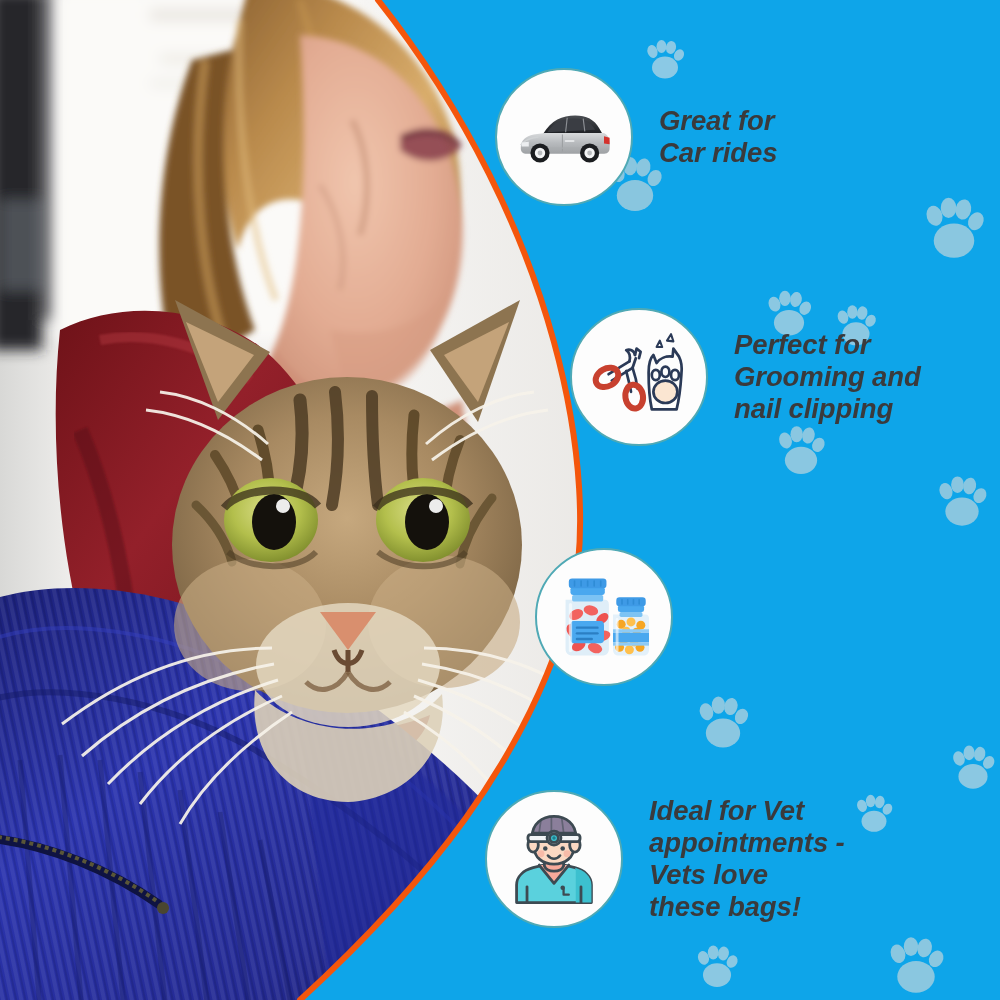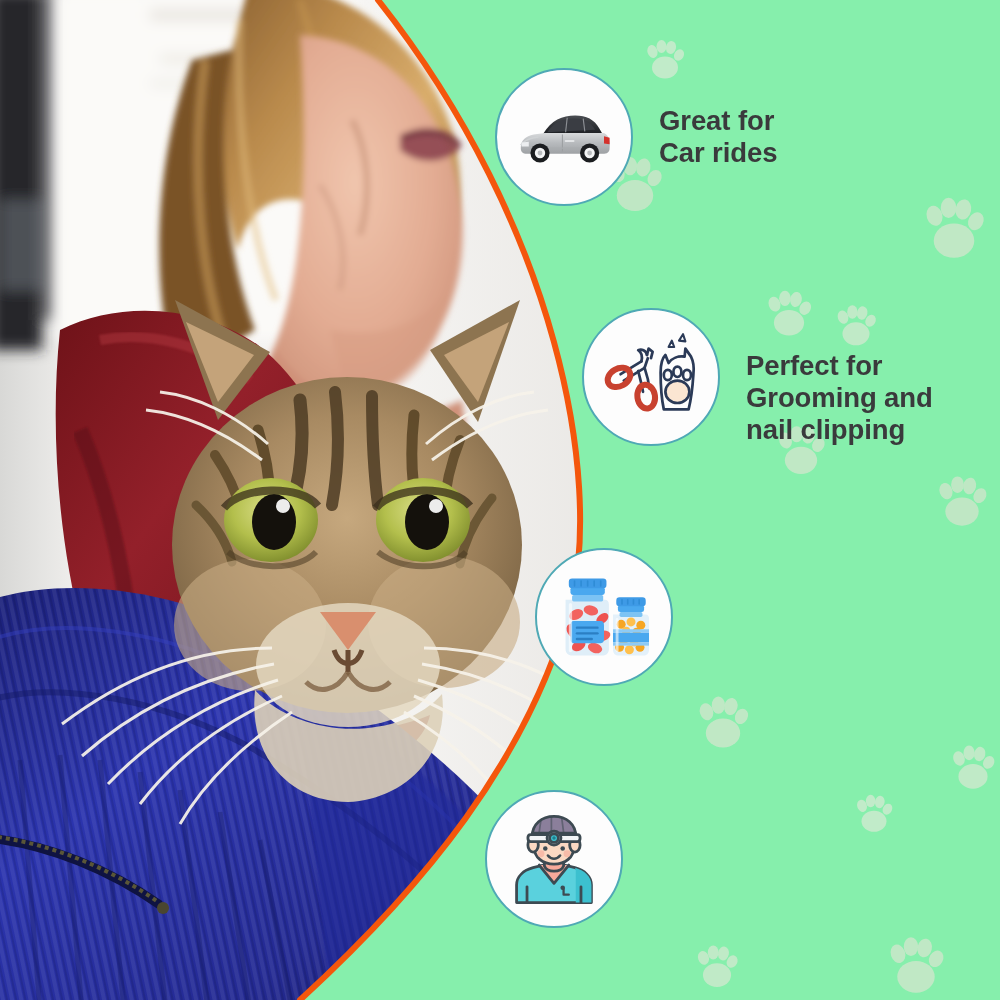--- a/index.html
+++ b/index.html
@@ -8,22 +8,23 @@
   html, body {
     width:1000px; height:1000px;
     overflow:hidden;
     font-family:"Liberation Sans", sans-serif;
     background:#f2f2f2;
   }
 
   #stage {
     position:relative;
     width:1000px; height:1000px;
-    background:#86efac;
+    background:#0ea5e9;
     overflow:hidden;
+    font-style:italic;
   }
 
   
   #paw-layer {
     position:absolute; inset:0;
     pointer-events:none;
   }
   .paw {
     position:absolute;
     opacity:.55;
@@ -42,21 +43,21 @@
     position:absolute;
     left:470px; top:0;
     width:530px; height:1000px;
   }
   .feature-row {
     position:absolute;
     display:flex;
     align-items:center;
   }
   .feature-row[data-row="0"] { left:25px;  top:68px;  }
-  .feature-row[data-row="1"] { left:112px; top:308px;align-items:flex-end; }
+  .feature-row[data-row="1"] { left:100px; top:308px; }
   .feature-row[data-row="2"] { left:65px;  top:548px; }
   .feature-row[data-row="3"] { left:15px;  top:790px; }
 
   .icon-circle {
     position:relative;
     width:138px; height:138px;
     flex:0 0 138px;
     border-radius:50%;
     background:#fdfdfd;
     border:2.5px solid #4FA9B5;
@@ -640,16 +641,20 @@
             <circle cx="45" cy="42" r="2.6" fill="#3d4a52" stroke="none"></circle>
             <circle cx="65" cy="42" r="2.6" fill="#3d4a52" stroke="none"></circle>
 
             <path d="M 48 50 C 52 55 58 55 62 50" fill="none" stroke-width="3"></path>
           </g>
 
           <circle cx="40" cy="48" r="4" fill="#f6b3a1" opacity=".8"></circle>
           <circle cx="70" cy="48" r="4" fill="#f6b3a1" opacity=".8"></circle>
         </svg>
       </div>
+      <div class="feature-text">Ideal for Vet
+appointments -
+Vets love
+these bags!</div>
     </div>
 
   </div>
 </div>
 
 </body></html>

